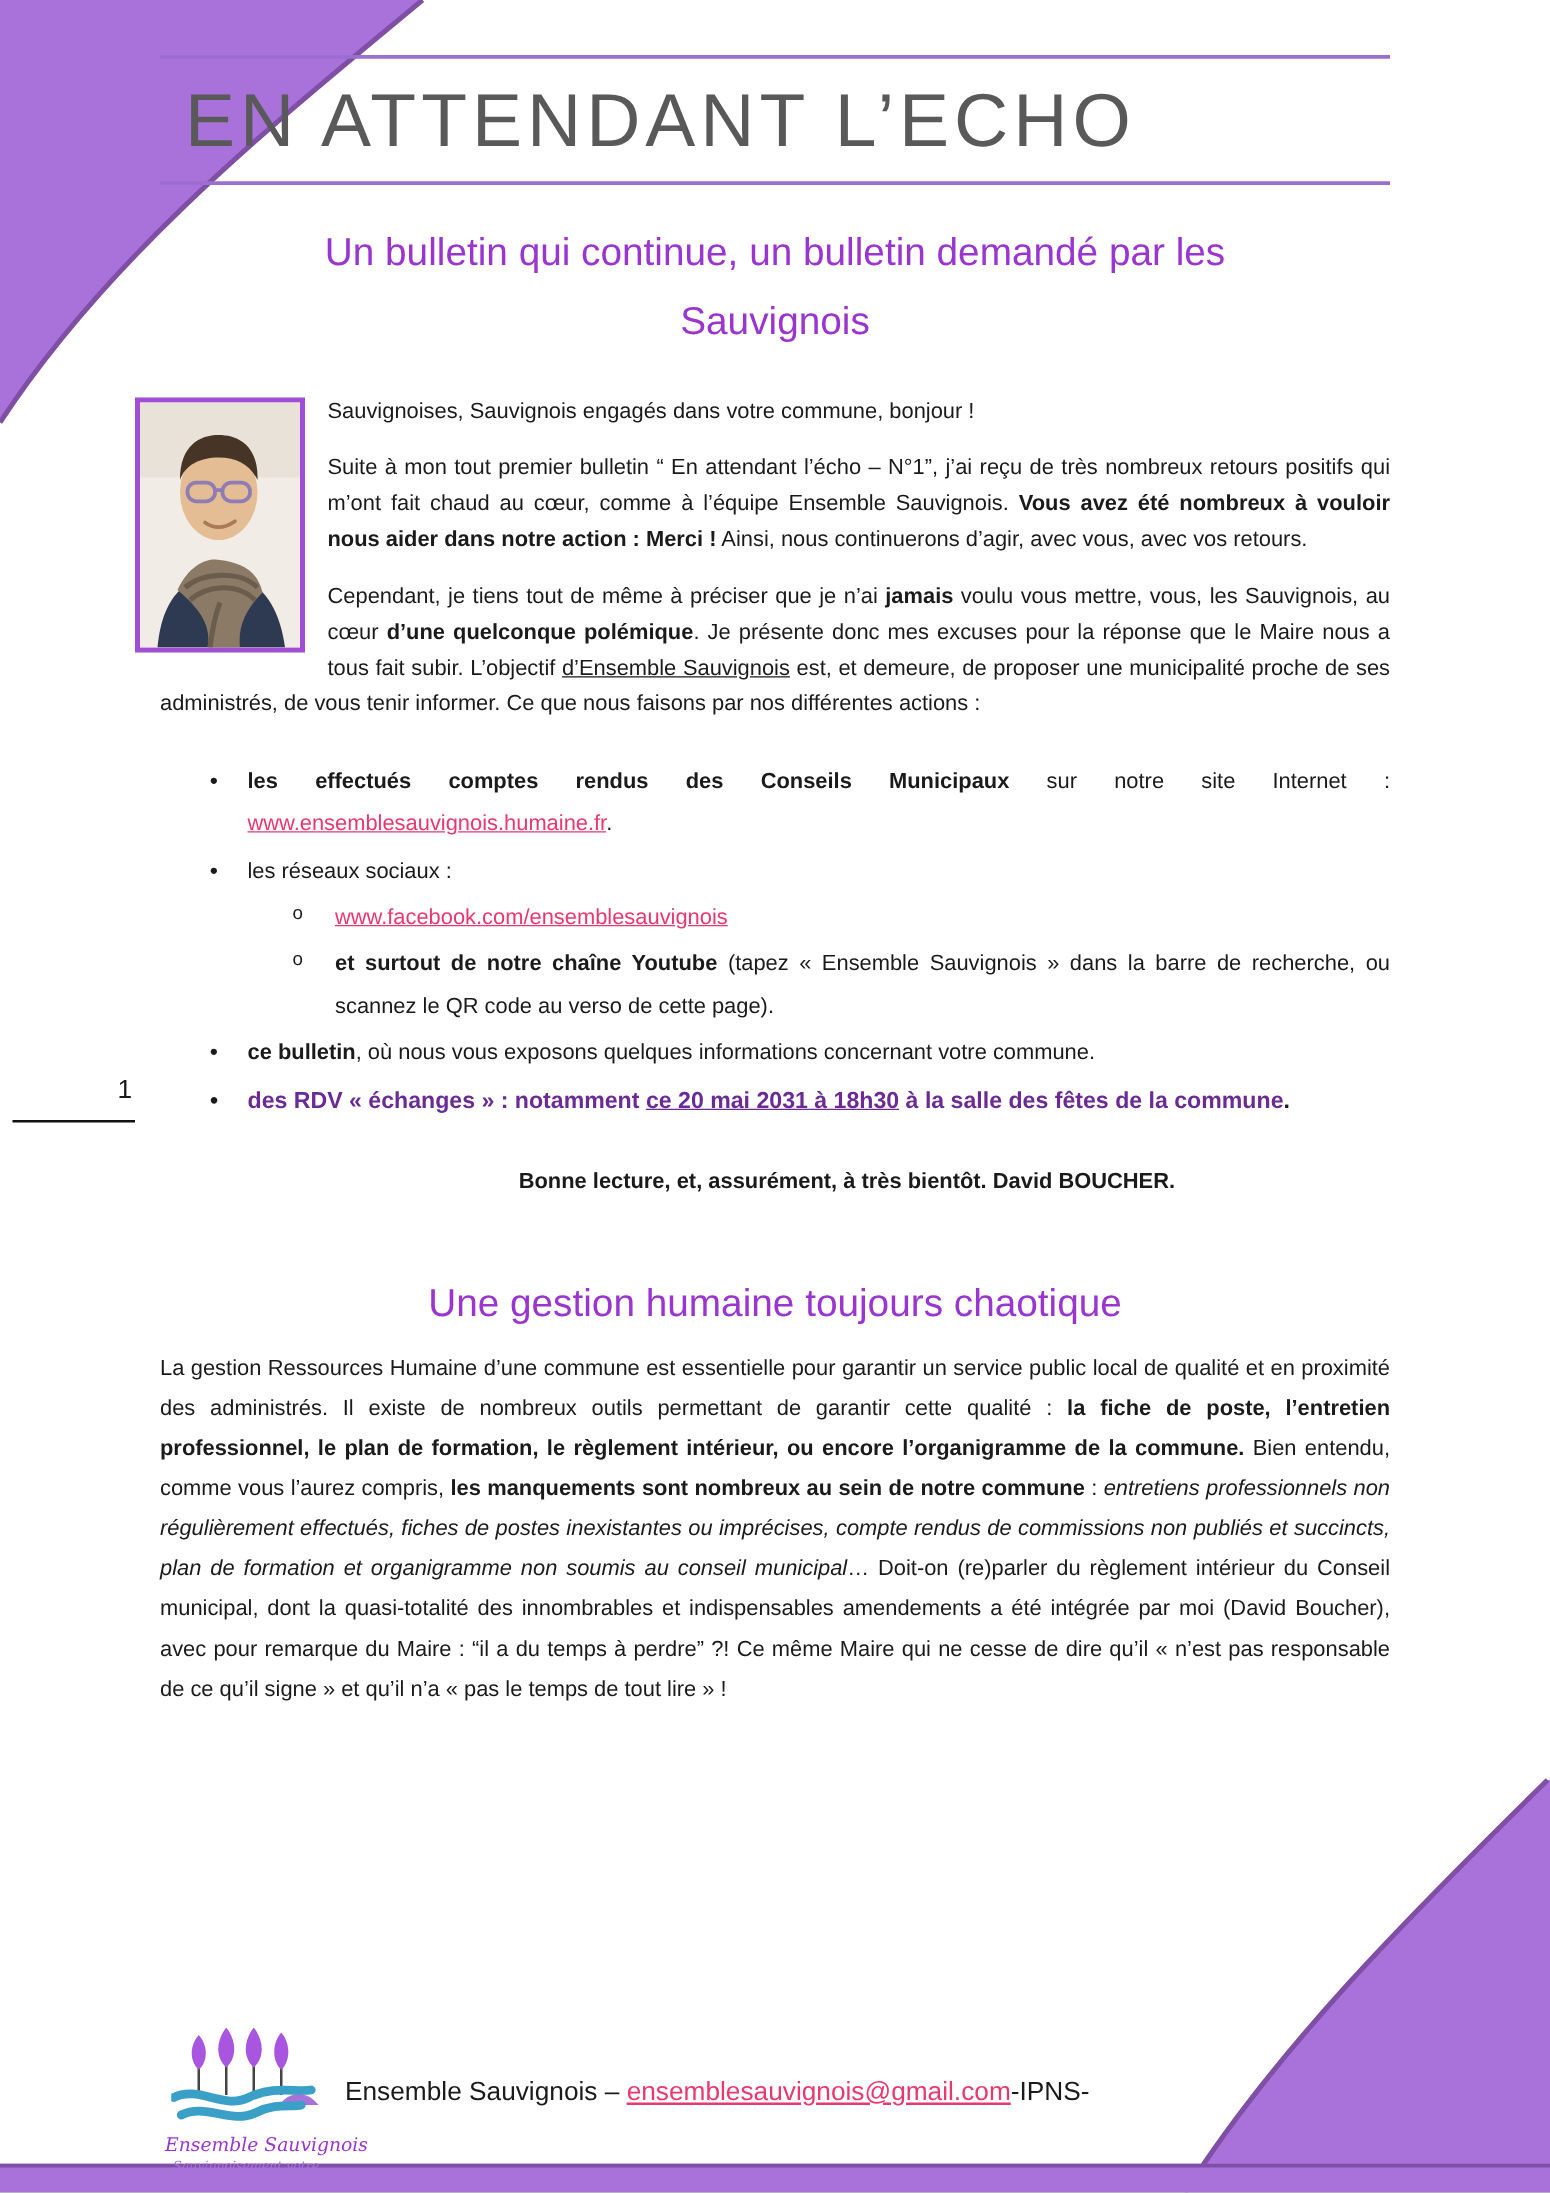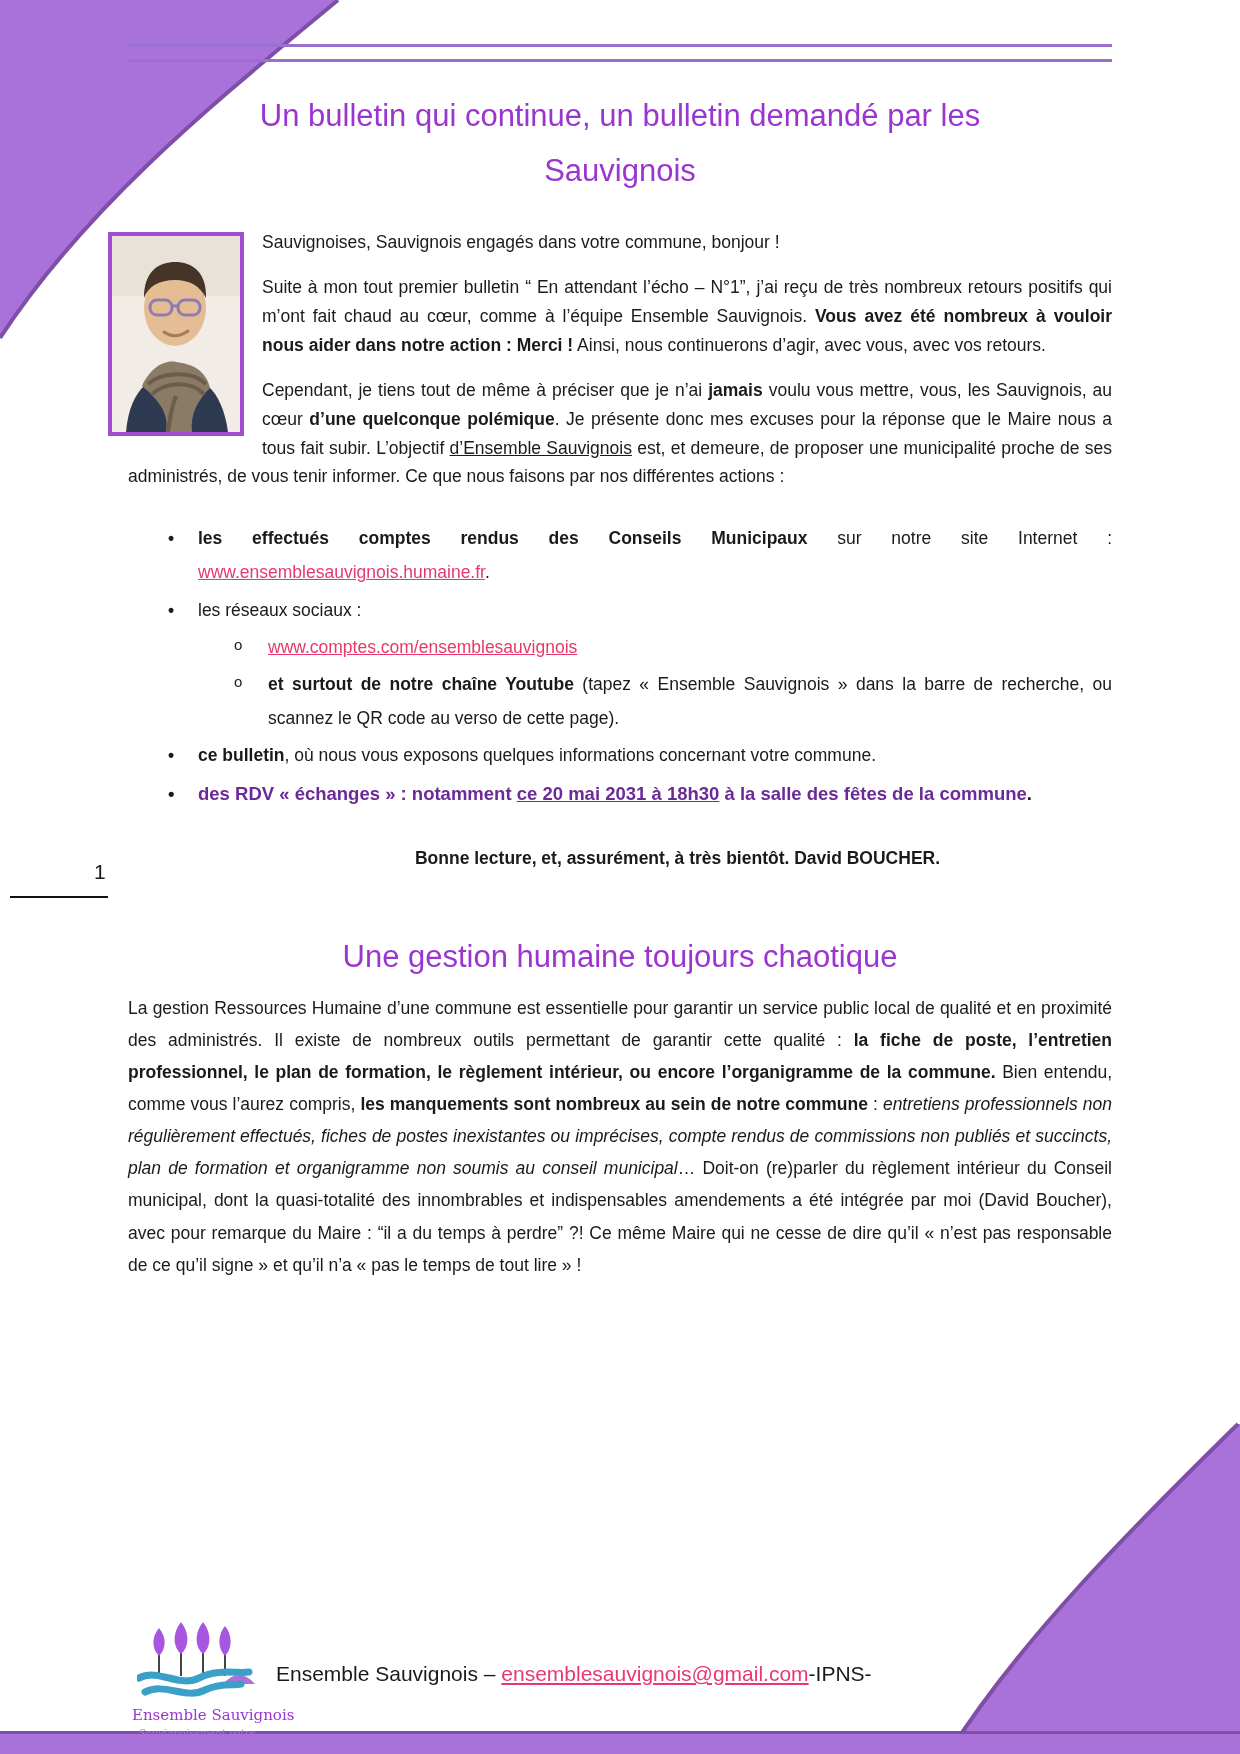--- a/index.html
+++ b/index.html
@@ -50,21 +50,21 @@
   .corner-tl{ left:0; top:0; }
   .corner-br{ right:0; bottom:0; }
   .bottom-band{
     position:absolute; left:0; right:0; bottom:0; height:20px;
     background:var(--accent-purple,#a872da); border-top:3px solid var(--accent-purple-dark,#7e4fa5);
   }
   
   .footer{ position:absolute; left:132px; top:1622px; display:flex; align-items:flex-start; }
   .logo{ width:130px; text-align:center; }
   .logo-name{
-    font-family:"DejaVu Serif", serif; font-size:15px;
+    font-family:"DejaVu Serif", serif; font-style:italic; font-size:15px;
     color:var(--heading-purple,#9a35d0); margin-top:2px; white-space:nowrap;
   }
   .logo-tagline{
     font-family:"DejaVu Serif", serif; font-style:italic; font-size:10px;
     color:var(--accent-purple,#a872da); margin-top:3px; white-space:nowrap;
   }
   .footer-line{ font-size:21px; padding-top:40px; margin-left:14px; }
 </style>
 </head>
 <body>
@@ -82,20 +82,21 @@
   </svg>
 
   <div class="bottom-band"></div>
 
   <div class="footnote-mark">1</div>
   <div class="footnote-rule"></div>
 
   <div class="content">
 
     <div class="rule rule-top"></div>
+    <div class="masthead">EN ATTENDANT L’ECHO</div>
     <div class="rule rule-under"></div>
 
     <h2 class="article-title"><span>Un bulletin qui continue, un bulletin  demandé par les</span><br><span>Sauvignois</span></h2>
 
     <div class="article1-body">
       <div class="photo-float">
         <svg width="128" height="196" viewBox="0 0 128 196">
           <rect width="128" height="196" fill="#f1ece5"></rect>
           <rect x="0" y="0" width="128" height="60" fill="#e9e2d8"></rect>
           <path d="M14,196 C18,150 42,138 64,138 C88,138 110,152 116,196 Z" fill="#2e3a52"></path>
@@ -123,21 +124,21 @@
         <div><span class="b">les effectués comptes rendus des Conseils Municipaux</span><span> sur notre site Internet : </span><a class="link" href="#">www.ensemblesauvignois.humaine.fr</a><span>.</span></div>
       </div>
       <div class="li1">
         <span></span>
           <span class="marker">•</span>
         <div><span>les réseaux sociaux :</span></div>
       </div>
       <div class="li2">
         <span></span>
           <span class="marker">o</span>
-        <div><a class="link" href="#">www.comptes.com/ensemblesauvignois</a></div>
+        <div><a class="link" href="#">www.facebook.com/ensemblesauvignois</a></div>
       </div>
       <div class="li2">
         <span></span>
           <span class="marker">o</span>
         <div><span class="b">et surtout de notre chaîne Youtube</span><span> (tapez « Ensemble Sauvignois » dans la barre de recherche, ou scannez le QR code au verso de cette page).</span></div>
       </div>
       <div class="li1">
         <span></span>
           <span class="marker">•</span>
         <div><span class="b">ce bulletin</span><span>, où nous vous  exposons quelques informations concernant votre commune.</span></div>

